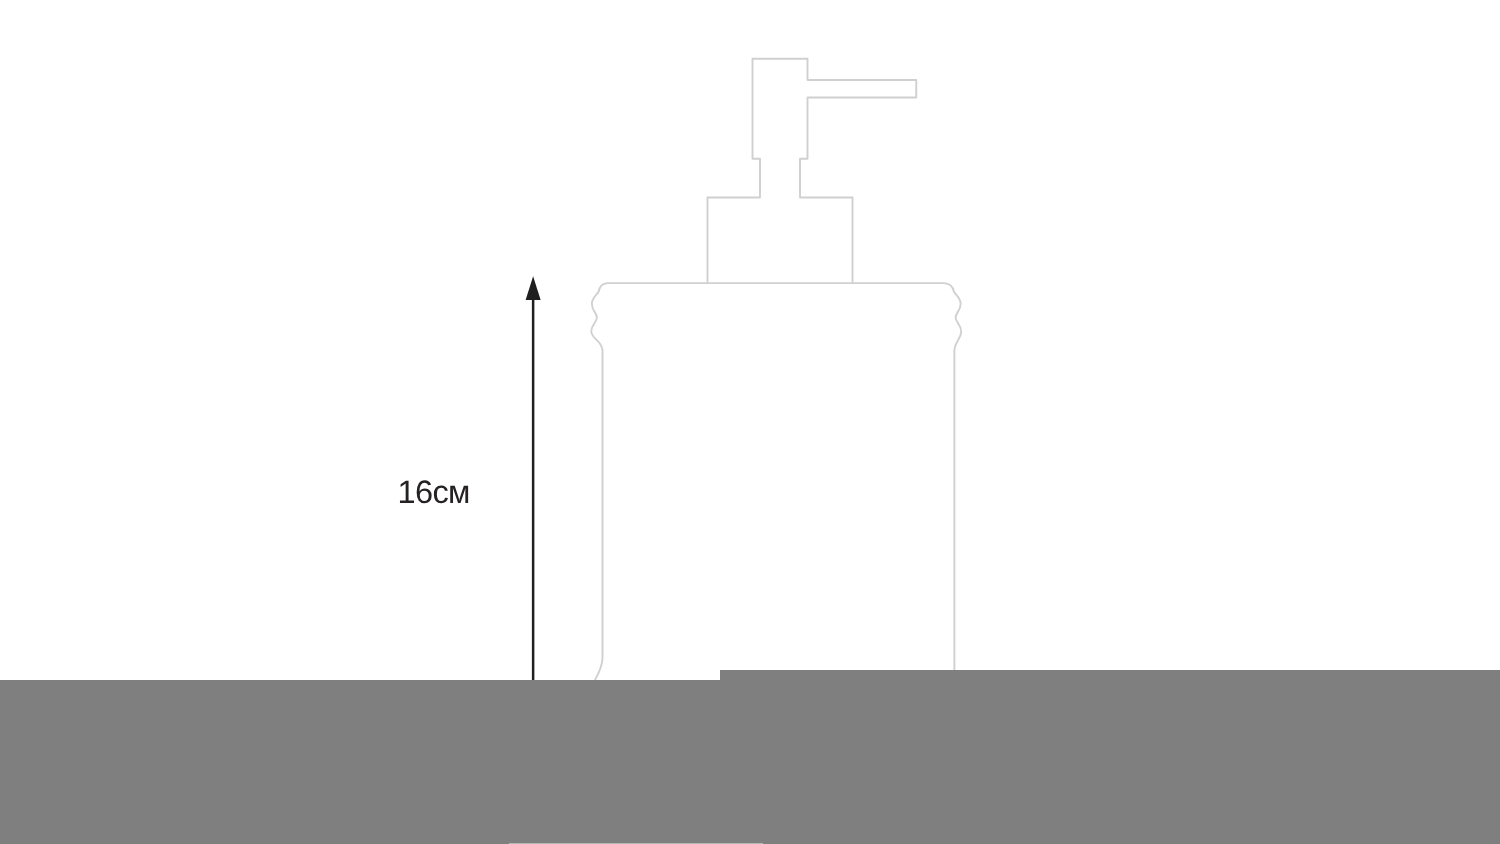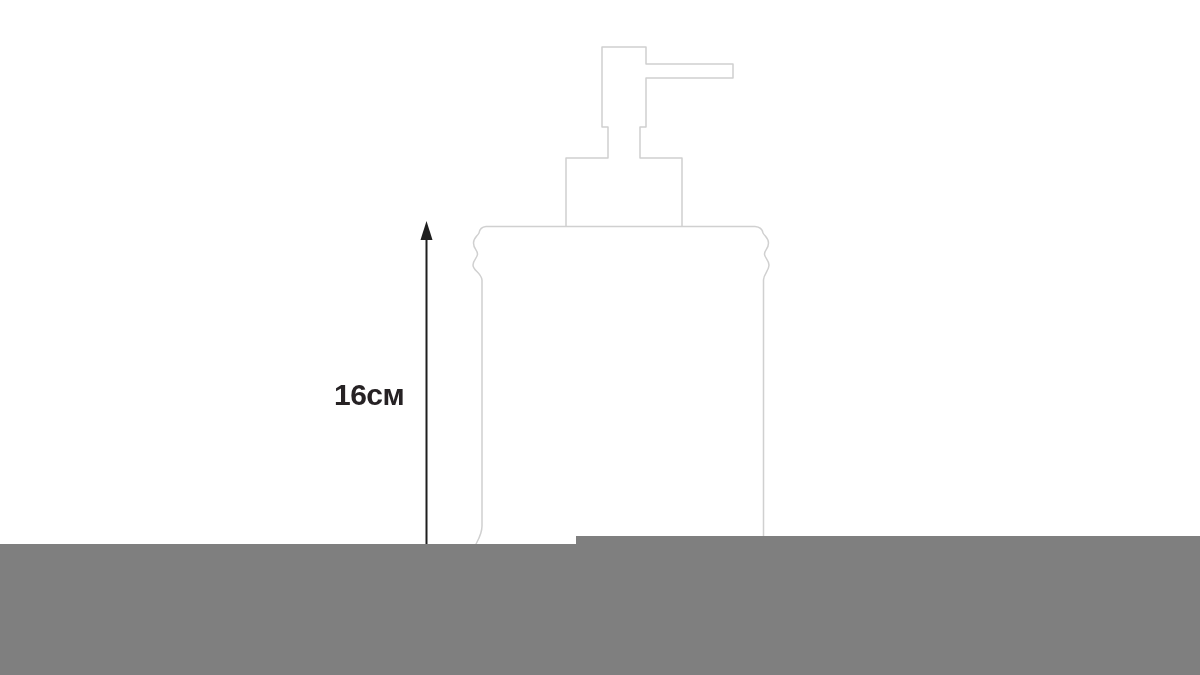--- a/index.html
+++ b/index.html
@@ -19,26 +19,25 @@
     top: 0;
     width: 1200px;
     height: 675px;
     display: block;
   }
   .dim-label {
     position: absolute;
     left: 318px;
     top: 378px;
     width: 86px;
-    font-size: 30px;
-    font-weight: bold;
+    font-size: 26px;
+    font-weight: normal;
     letter-spacing: -0.5px;
     text-align: left;
     user-select: none;
-    margin-left: 16px;
   }
 </style>
 </head>
 <body>
 
 <div id="stage" style="background: rgb(255, 255, 255);">
 
   <svg id="drawing" viewBox="0 0 1200 675" xmlns="http://www.w3.org/2000/svg">
 
     <path fill="none" stroke-width="1.5" stroke-linejoin="round" d="M 682 226 V 158 H 640 V 127 H 646 V 78 H 733 V 64 H 646 V 47 H 602 V 127 H 608 V 158 H 566 V 226" stroke="#d0d0d0"></path>

